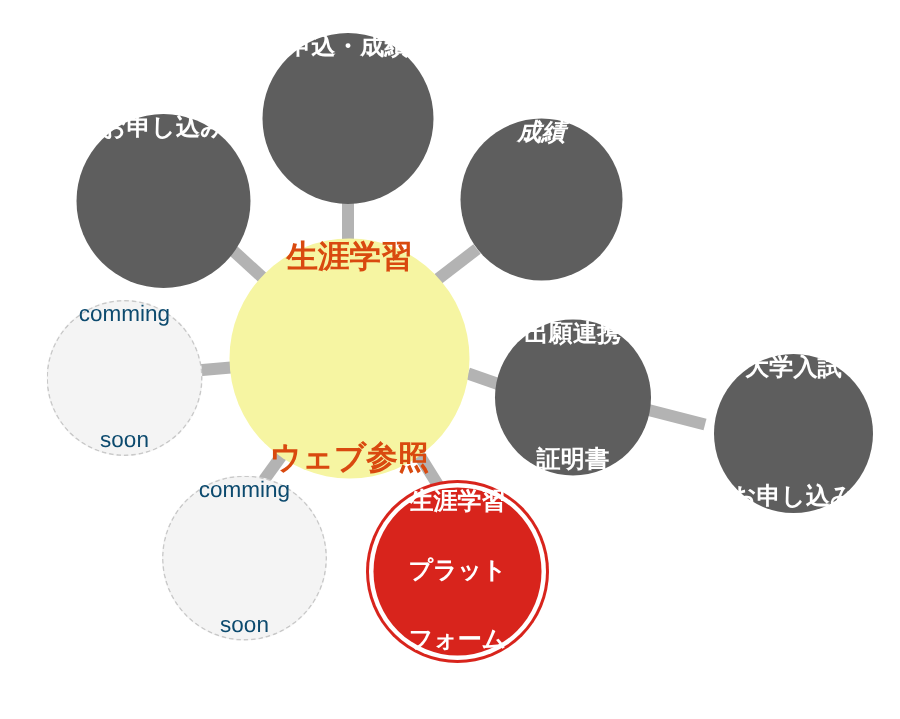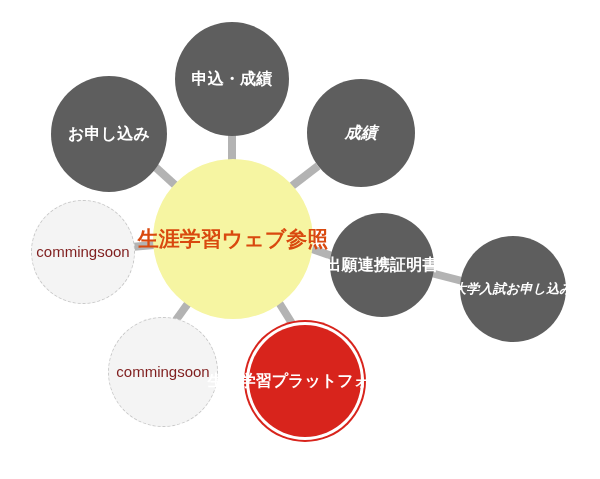--- a/index.html
+++ b/index.html
@@ -23,23 +23,23 @@
     position: absolute;
     left: 0;
     top: 0;
     width: 600px;
     height: 479px;
   }
   .node {
     position: absolute;
     border-radius: 50%;
     display: flex;
-    flex-direction: row;
+    flex-direction: column;
     align-items: center;
-    justify-content: center;
+    justify-content: space-between;
     text-align: center;
     box-sizing: border-box;
     line-height: 1.22;
   }
   .node .line {
     display: block;
     white-space: nowrap;
   }
   .node-gray {
     background: #5e5e5e;
@@ -55,21 +55,21 @@
   }
   .node-red {
     background: #d8241c;
     color: #ffffff;
     font-weight: bold;
     box-shadow: 0 0 0 3px #ffffff, 0 0 0 5px #d8241c;
     z-index: 4;
   }
   .node-ghost {
     background: #f4f4f4;
-    color: #7f1d1d;
+    color: #0c4a6e;
     border: 1.5px dashed #c9c9c9;
     font-weight: normal;
     z-index: 2;
   }
   .node-gray, .node-red, .node-center { z-index: 3; }
 </style>
 </head>
 <body>
 
 <div id="diagram">
@@ -94,21 +94,21 @@
       <div class="node node-gray" style="left: 175px; top: 22px; width: 114px; height: 114px; font-size: 16px;">
         <span class="line">申込・成績</span>
       </div>
       <div class="node node-gray" style="left: 307px; top: 79px; width: 108px; height: 108px; font-size: 16px; font-style: italic;">
         <span class="line">成績</span>
       </div>
       <div class="node node-gray" style="left: 330px; top: 213px; width: 104px; height: 104px; font-size: 16px;">
         <span class="line">出願連携</span>
         <span class="line">証明書</span>
       </div>
-      <div class="node node-gray" style="left: 460px; top: 236px; width: 106px; height: 106px; font-size: 13px; font-style: italic;">
+      <div class="node node-gray" style="left: 476px; top: 236px; width: 106px; height: 106px; font-size: 16px;">
         <span class="line">大学入試</span>
         <span class="line">お申し込み</span>
       </div>
       <div class="node node-red" style="left: 249px; top: 325px; width: 112px; height: 112px; font-size: 16px;">
         <span class="line">生涯学習</span>
         <span class="line">プラット</span>
         <span class="line">フォーム</span>
       </div>
       <div class="node node-ghost" style="left: 31px; top: 200px; width: 104px; height: 104px; font-size: 15px;">
         <span class="line">comming</span>

